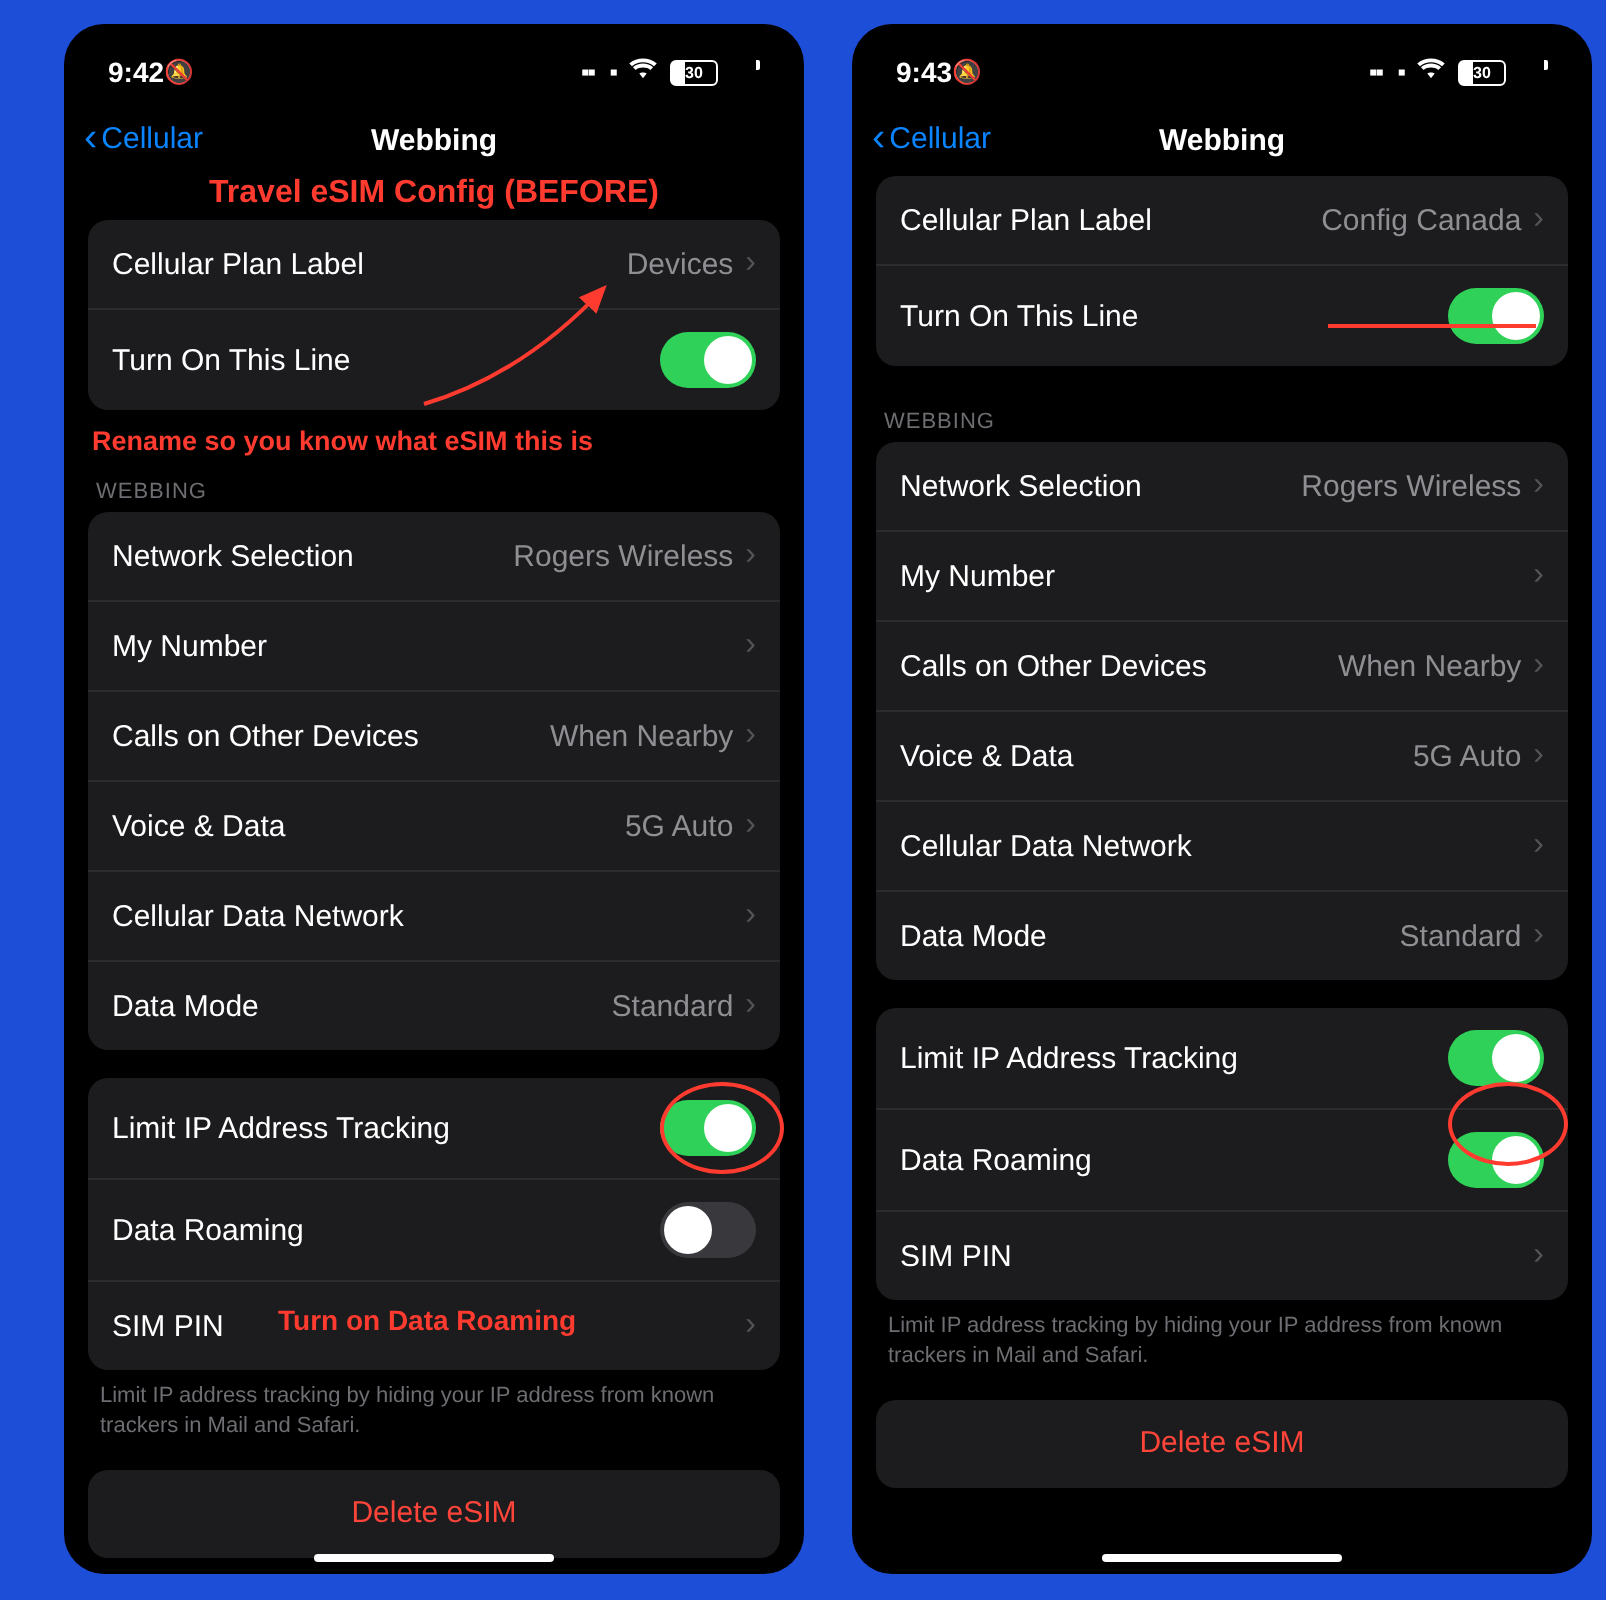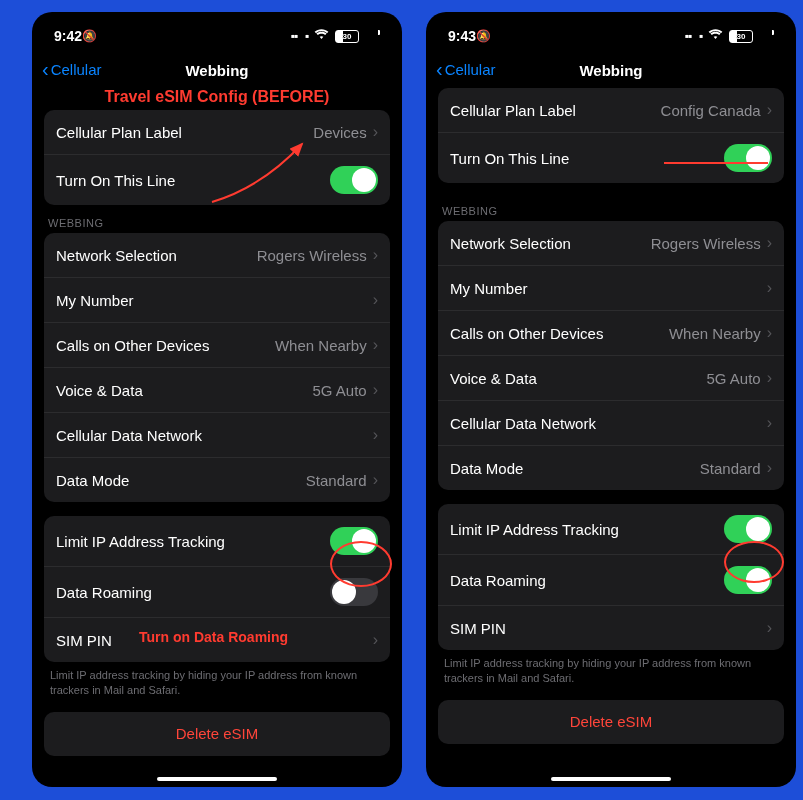--- a/index.html
+++ b/index.html
@@ -116,20 +116,21 @@
             </span>
       </div>
       <div class="cell">
         <span class="label">Turn On This Line</span>
         <span class="toggle on">
               <span class="knob"></span>
             </span>
       </div>
     </div>
 
+    <div class="anno-text" style="margin:8px 0 0 2px;font-size:13.5px;">Rename so you know what eSIM this is</div>
 
     <div class="group-label">WEBBING</div>
     <div class="card">
       <div class="cell">
         <span class="label">Network Selection</span>
         <span class="value">
               <span>Rogers Wireless</span>
               <span class="chevr">›</span>
             </span>
       </div>

